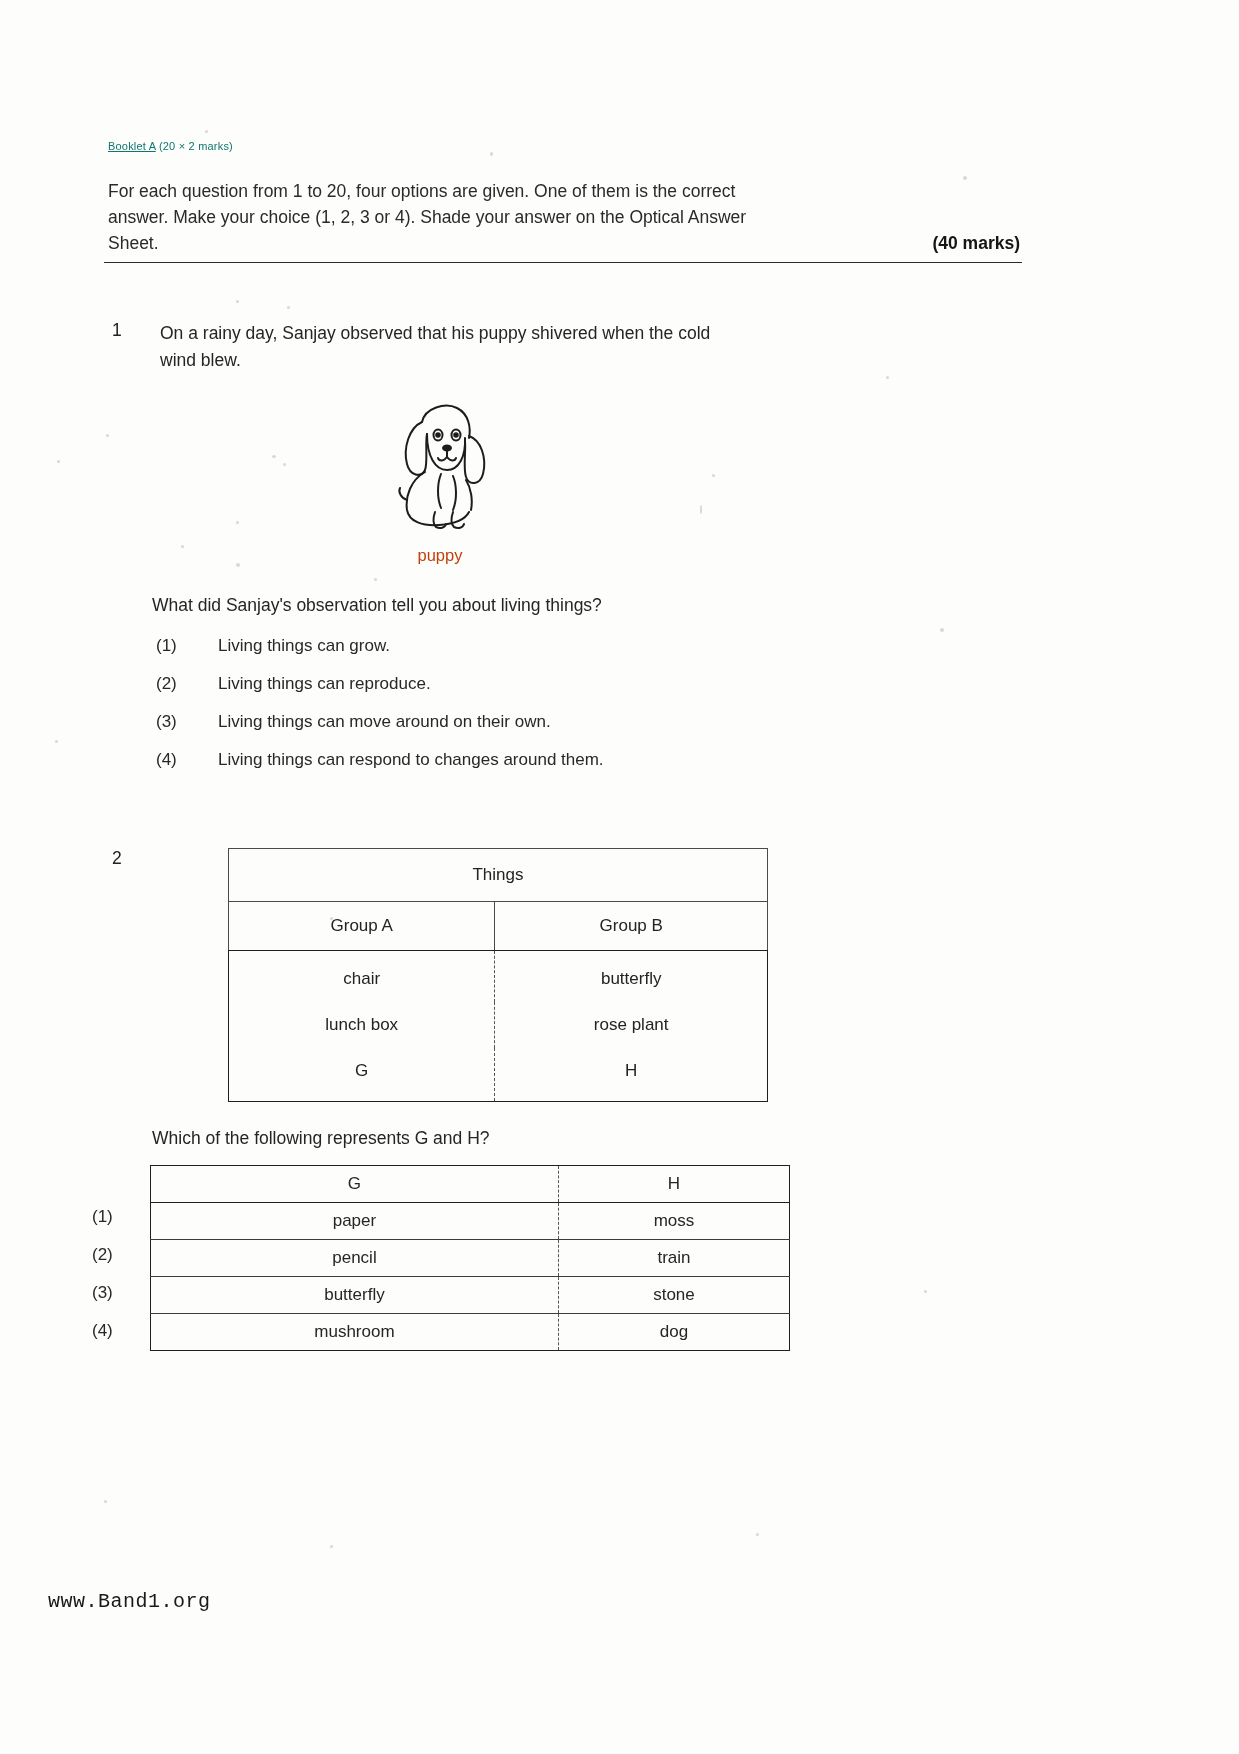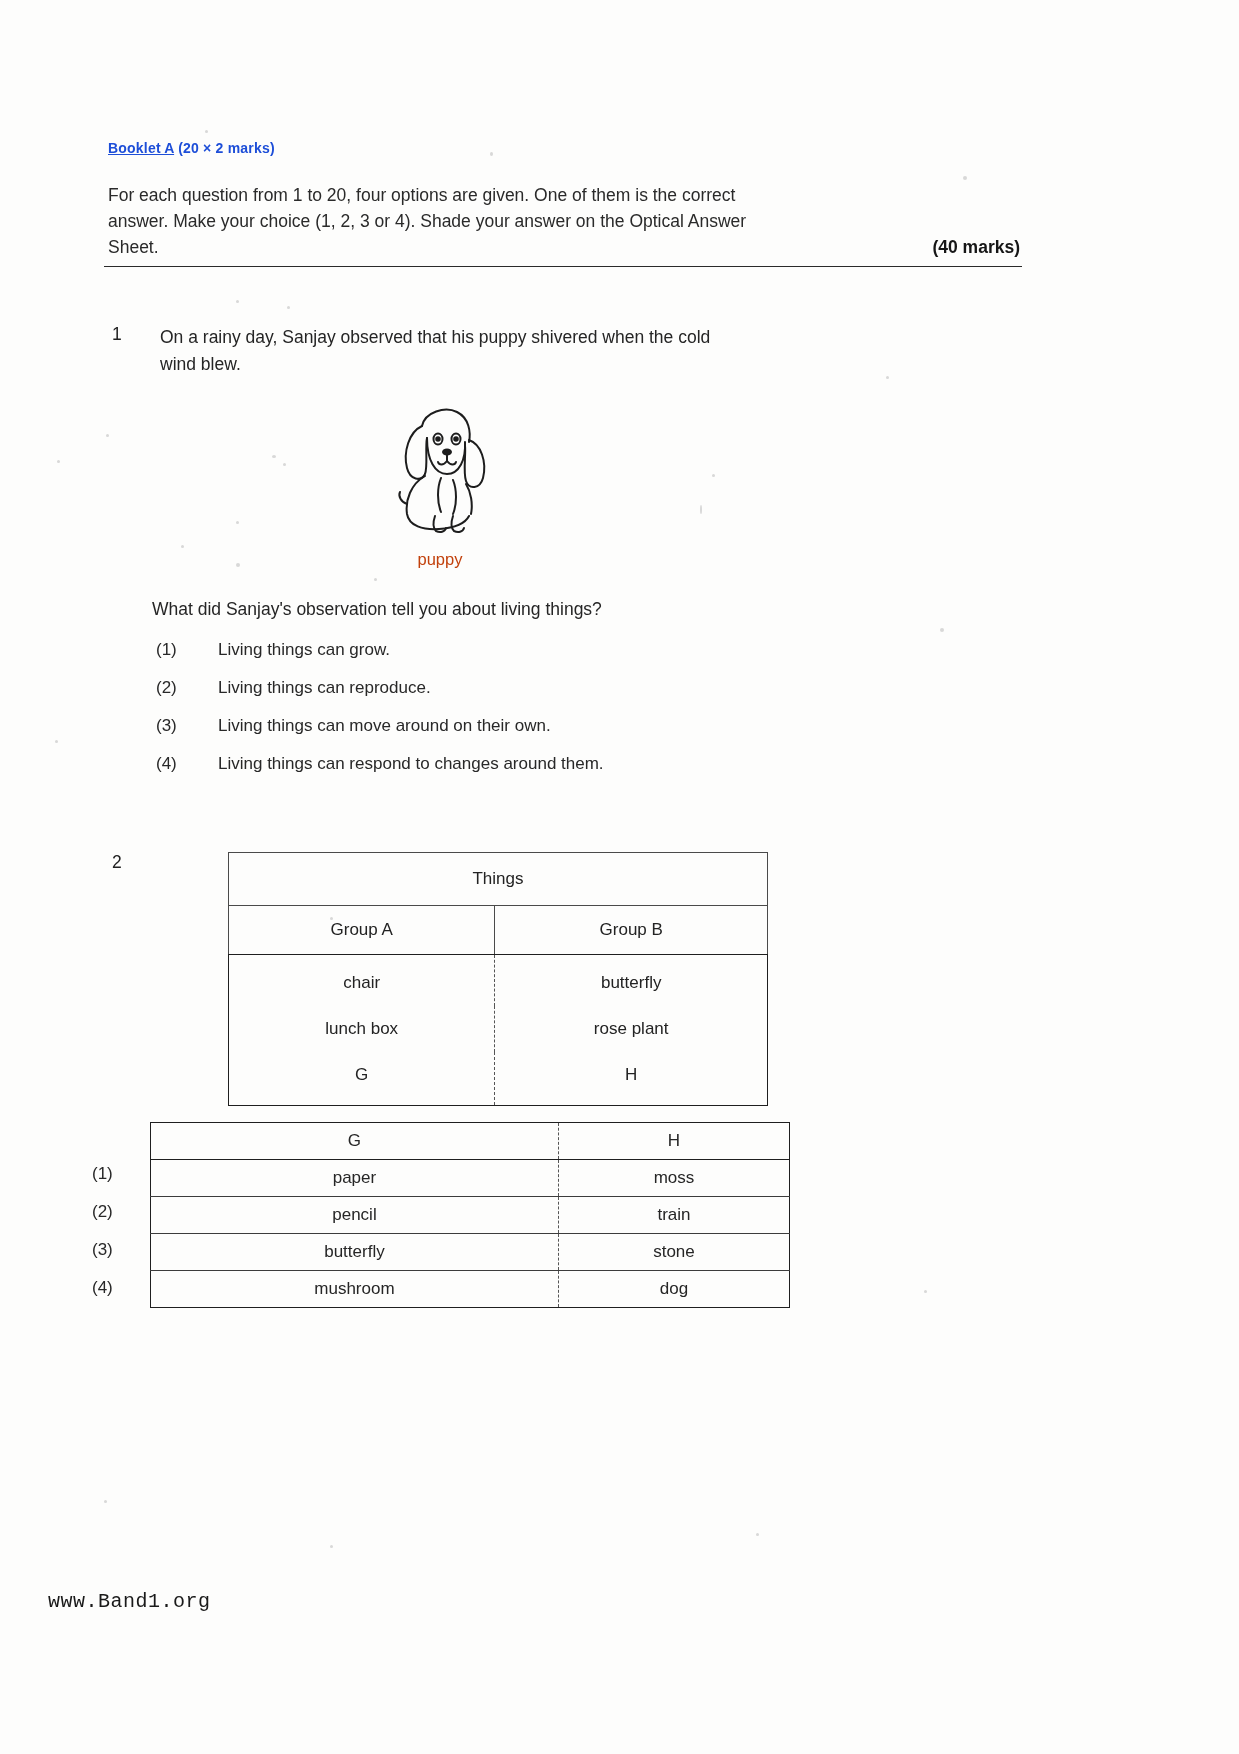--- a/index.html
+++ b/index.html
@@ -29,24 +29,24 @@
   }
 
   .sheet {
     position: absolute;
     left: 108px;
     top: 140px;
     width: 900px;
   }
 
   .booklet-title {
-    font-size: 14px;
-    font-weight: bold;
+    font-size: 11px;
+    font-weight: normal;
     letter-spacing: .2px;
-    color: #1d4ed8;
+    color: #0f766e;
   }
   .booklet-title .underline {
     text-decoration: underline;
   }
 
   .instructions {
     margin-top: 26px;
     font-size: 17.5px;
     line-height: 26px;
     color: #2a2a2a;
@@ -330,20 +330,21 @@
             <td class="cell left">lunch box</td>
             <td class="cell">rose plant</td>
           </tr>
           <tr class="last-items">
             <td class="cell left">G</td>
             <td class="cell">H</td>
           </tr>
         </tbody>
       </table>
 
+      <div class="q2-ask">Which of the following represents G and H?</div>
 
       <div class="gh-wrap">
         <table class="gh-table">
           <tbody>
             <tr class="head">
               <td>G</td>
               <td>H</td>
             </tr>
             <tr>
               <td>paper</td>

